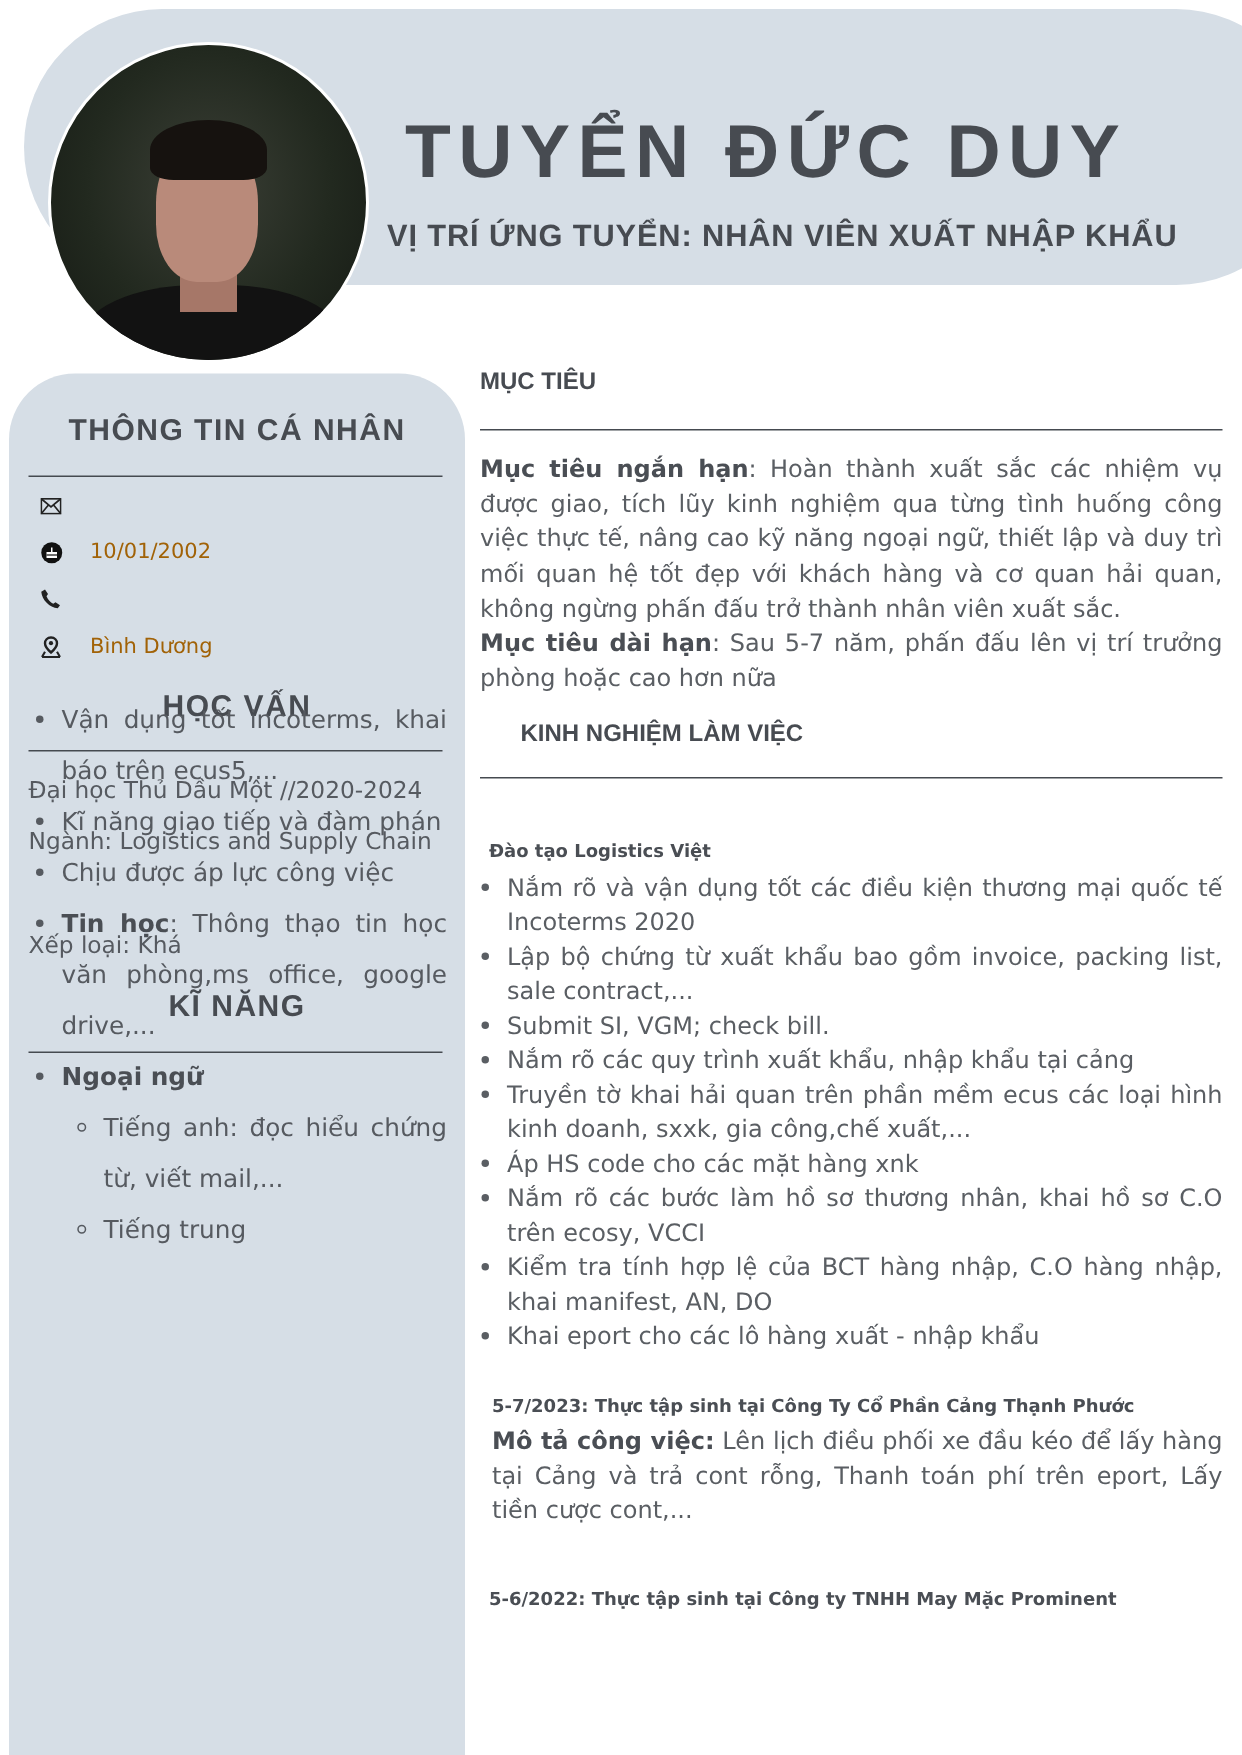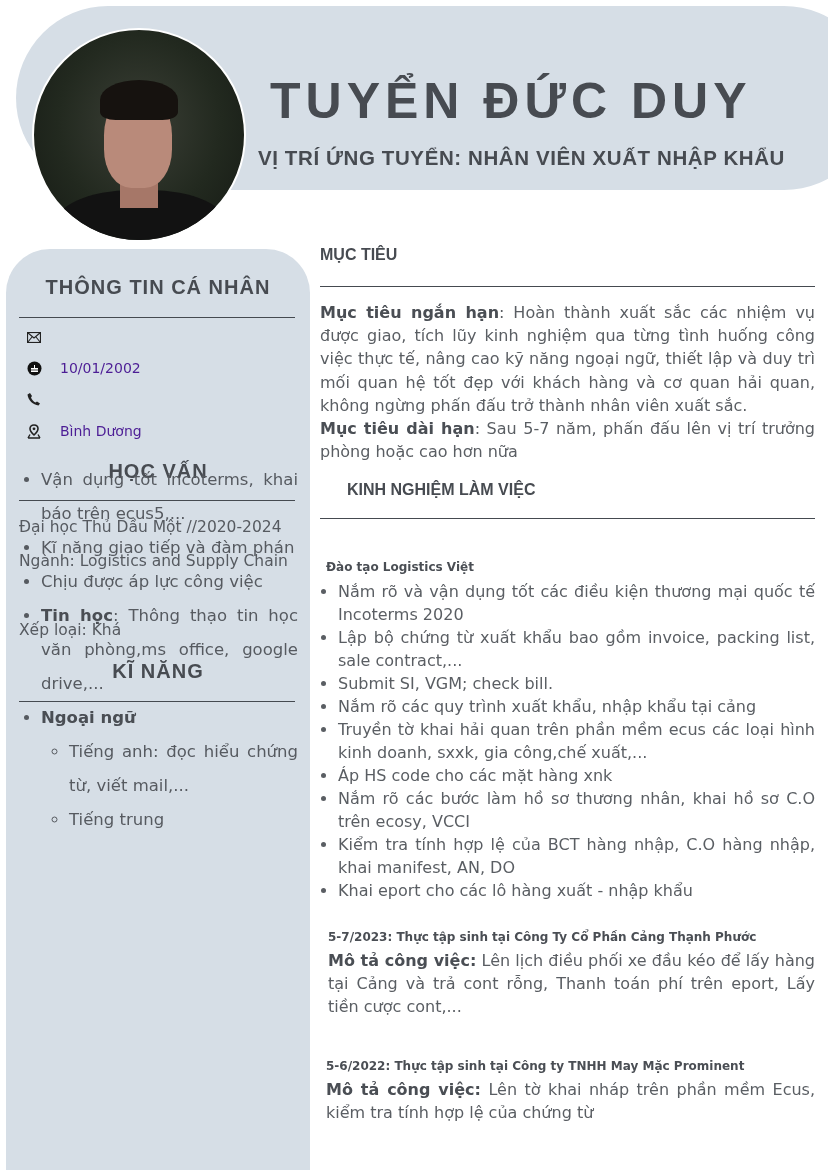--- a/index.html
+++ b/index.html
@@ -43,21 +43,21 @@
   .sidebar {
     position: absolute; left: 6px; top: 249px; width: 304px; height: 940px;
     background: #d6dee6; border-radius: 44px 44px 0 0;
   }
   .side-title {
     position: absolute; left: 0; width: 304px; text-align: center;
     font-family: "Liberation Sans", sans-serif; font-weight: bold; font-size: 20px;
     letter-spacing: 1px; color: #474b51;
   }
   .side-rule { position: absolute; left: 13px; width: 276px; height: 1px; background: #454a50; }
-  .contact-row { position: absolute; left: 20px; display: flex; align-items: center; font-size: 14px; color: #4c1d95; }
+  .contact-row { position: absolute; left: 20px; display: flex; align-items: center; font-size: 14px; color: #a16207; }
   .contact-row .ico { width: 16px; height: 16px; margin-right: 18px; display: flex; align-items: center; justify-content: center; }
   .side-text { position: absolute; left: 13px; font-size: 15.5px; color: #565a60; white-space: nowrap; }
 
   .skills { position: absolute; left: 18px; top: 463px; width: 280px; font-size: 16.5px; line-height: 34px; color: #565a60; }
   .skills ul { list-style: disc; padding-left: 23px; }
   .skills li { text-align: justify; }
   .skills ul ul { list-style: circle; padding-left: 28px; }
   .skills b { color: #4a4e54; }
 
   .main { position: absolute; left: 320px; width: 495px; }
@@ -180,14 +180,13 @@
   </ul>
 </div>
 
 <div class="main" style="top:926px; padding-left:8px; width:495px;">
   <div class="job-head">5-7/2023: Thực tập sinh tại Công Ty Cổ Phần Cảng Thạnh Phước</div>
   <div class="para"><b>Mô tả công việc:</b><span> Lên lịch điều phối xe đầu kéo để lấy hàng tại Cảng và trả cont rỗng, Thanh toán phí trên eport, Lấy tiền cược cont,...</span></div>
 </div>
 
 <div class="main" style="top:1055px; padding-left:6px; width:495px;">
   <div class="job-head">5-6/2022: Thực tập sinh tại Công ty TNHH May Mặc Prominent</div>
-  <div class="para"><b>Mô tả công việc:</b><span> Lên tờ khai nháp trên phần mềm Ecus, kiểm tra tính hợp lệ của chứng từ</span></div>
 </div>
 
 </body></html>

